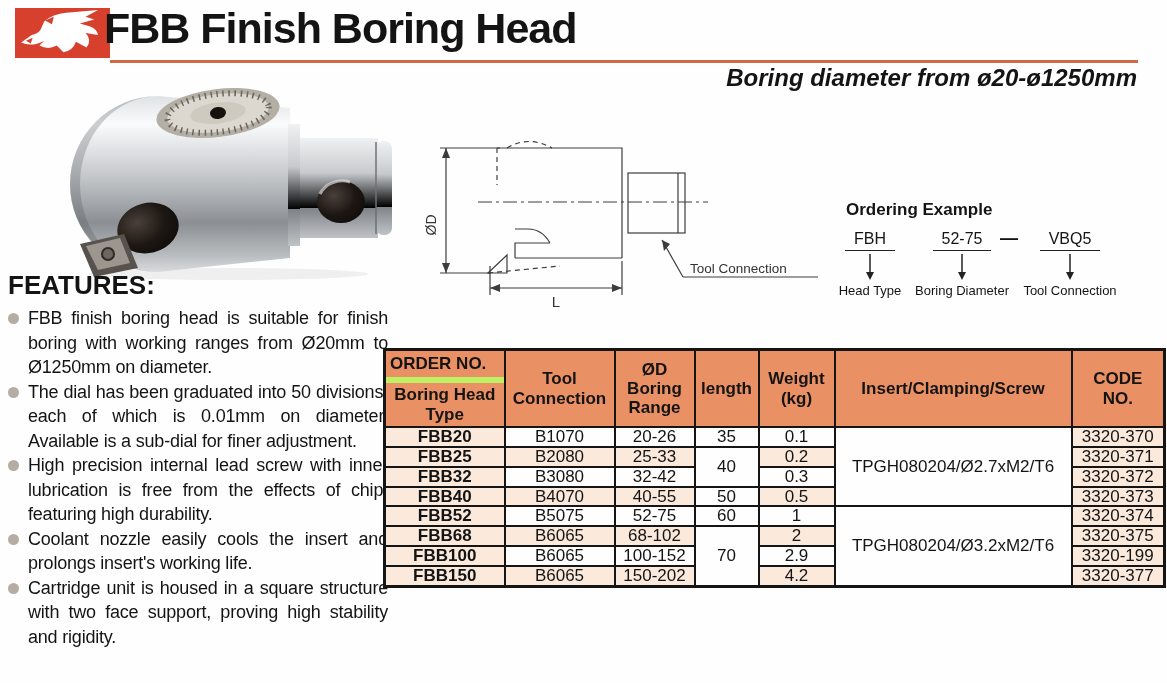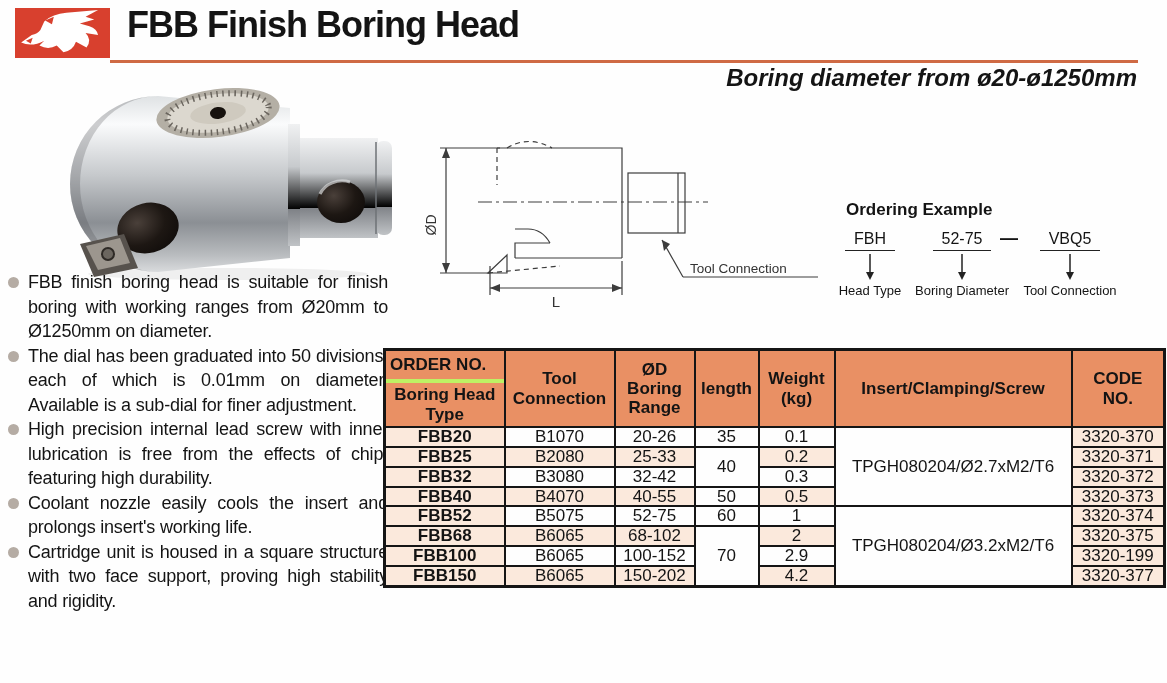--- a/index.html
+++ b/index.html
@@ -12,21 +12,21 @@
   }
   *{box-sizing:border-box;margin:0;padding:0;}
   html,body{background:#fff;}
   .page{
     position:relative;width:1167px;height:683px;background:#fefefe;overflow:hidden;
     font-family:"Liberation Sans",sans-serif;color:var(--ink);
   }
   
   .logo{position:absolute;left:15px;top:8px;width:95px;height:50px;background:var(--logo-red);}
   .logo svg{display:block;width:100%;height:100%;}
-  .page-title{position:absolute;left:127px;top:4px;font-size:36px;font-weight:bold;letter-spacing:-1px;white-space:nowrap;}
+  .page-title{position:absolute;left:104px;top:4px;font-size:43px;font-weight:bold;letter-spacing:-1px;white-space:nowrap;}
   .title-underline{position:absolute;left:110px;top:60px;width:1028px;height:3px;background:var(--accent-underline);}
   .page-subtitle{position:absolute;right:30px;top:64px;font-size:24px;font-weight:bold;white-space:nowrap;font-style:italic;}
   
   .photo{position:absolute;left:58px;top:86px;width:340px;height:195px;}
   
   .drawing{position:absolute;left:400px;top:125px;width:420px;height:200px;}
   .drawing text{font-family:"Liberation Sans",sans-serif;fill:#333;}
   
   .ordering{position:absolute;left:822px;top:200px;width:345px;height:100px;}
   .ordering-title{position:absolute;left:24px;top:0;font-size:17px;font-weight:bold;}
@@ -51,21 +51,21 @@
     position:absolute;left:383px;top:348px;border-collapse:collapse;
     border:3px solid #151515;table-layout:fixed;
   }
   .spec-table th,.spec-table td{
     border:2px solid #151515;text-align:center;vertical-align:middle;
     font-size:17px;padding:0 2px;overflow:hidden;
   }
   .spec-table th{background:var(--table-header-bg);font-weight:bold;line-height:1.12;}
   .spec-table td{height:14px;line-height:1.05;}
   th.order-head{padding:0;}
-  th.order-head .top{height:32px;border-bottom:4px solid #bef264;display:flex;align-items:center;padding-left:4px;text-align:left;}
+  th.order-head .top{height:32px;border-bottom:6px solid #bef264;display:flex;align-items:center;padding-left:4px;text-align:left;}
   th.order-head .bot{height:43px;display:flex;align-items:center;justify-content:center;}
   .code-head-inner{width:62px;margin:16px auto;}
   td.c-type{font-weight:bold;background:var(--row-tint);}
   td.tint{background:var(--row-tint);}
   td.c-code{background:var(--row-tint);}
 </style>
 </head>
 <body>
 
 <div class="page">
@@ -192,20 +192,21 @@
       <div class="code">VBQ5</div>
       <svg width="12" height="26">
           <line x1="6" y1="0" x2="6" y2="19" stroke="#222" stroke-width="1.5"></line>
           <polygon points="2,18 10,18 6,26" fill="#222"></polygon>
         </svg>
       <div class="lbl">Tool Connection</div>
     </div>
   </div>
 
   <div class="features">
+    <h3>FEATURES:</h3>
     <ul>
       <li>FBB finish boring head is suitable for finish boring with working ranges from Ø20mm to Ø1250mm on diameter.</li>
       <li>The dial has been graduated into 50 divisions, each of which is 0.01mm on diameter. Available is a sub-dial for finer adjustment.</li>
       <li>High precision internal lead screw with inner lubrication is free from the effects of chip, featuring high durability.</li>
       <li>Coolant nozzle easily cools the insert and prolongs insert's working life.</li>
       <li>Cartridge unit is housed in a square structure with two face support, proving high stability and rigidity.</li>
     </ul>
   </div>
 
   <table class="spec-table">

